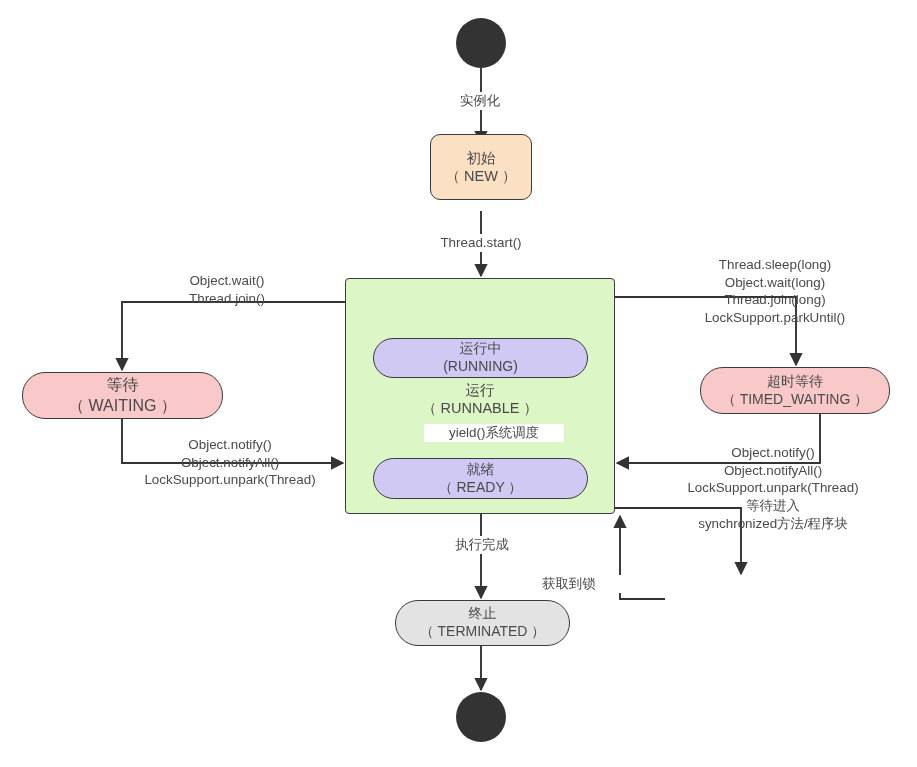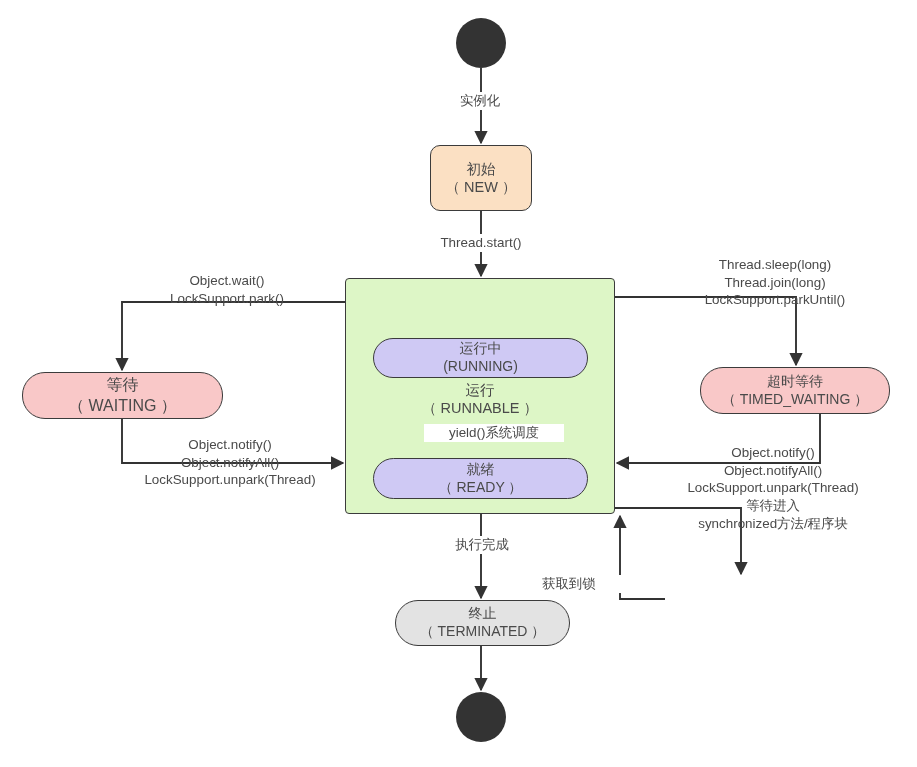--- a/index.html
+++ b/index.html
@@ -45,21 +45,21 @@
     display: block;
   }
   .pill {
     border-radius: 22px;
   }
   .rrect {
     border-radius: 10px;
   }
   
   #node-new {
-    left: 430px; top: 145px; width: 102px; height: 66px;
+    left: 430px; top: 134px; width: 102px; height: 66px;
     background: #fbe0c3;
     font-size: 14.5px;
     border-radius: 10px;
     text-align: center;
   }
   #node-runnable {
     left: 345px; top: 278px; width: 270px; height: 236px;
     background: #ddf6c6;
     border-radius: 4px;
     justify-content: center;
@@ -211,31 +211,32 @@
   </div>
 
   <div class="edge-label boxed" id="lbl-instantiate">实例化</div>
 
   <div class="edge-label boxed" id="lbl-thread-start">Thread.start()</div>
 
   <div class="edge-label boxed" id="lbl-yield">yield()系统调度</div>
 
   <div class="edge-label" id="lbl-to-waiting">
     <div>Object.wait()</div>
-    <div>LockSupport.park()</div>
+    <div>Thread.join()</div>
   </div>
 
   <div class="edge-label" id="lbl-from-waiting">
     <div>Object.notify()</div>
     <div>Object.notifyAll()</div>
     <div>LockSupport.unpark(Thread)</div>
   </div>
 
   <div class="edge-label" id="lbl-to-timed">
     <div>Thread.sleep(long)</div>
+    <div>Object.wait(long)</div>
     <div>Thread.join(long)</div>
     <div>LockSupport.parkUntil()</div>
   </div>
 
   <div class="edge-label" id="lbl-from-timed">
     <div>Object.notify()</div>
     <div>Object.notifyAll()</div>
     <div>LockSupport.unpark(Thread)</div>
     <div>等待进入</div>
     <div>synchronized方法/程序块</div>

